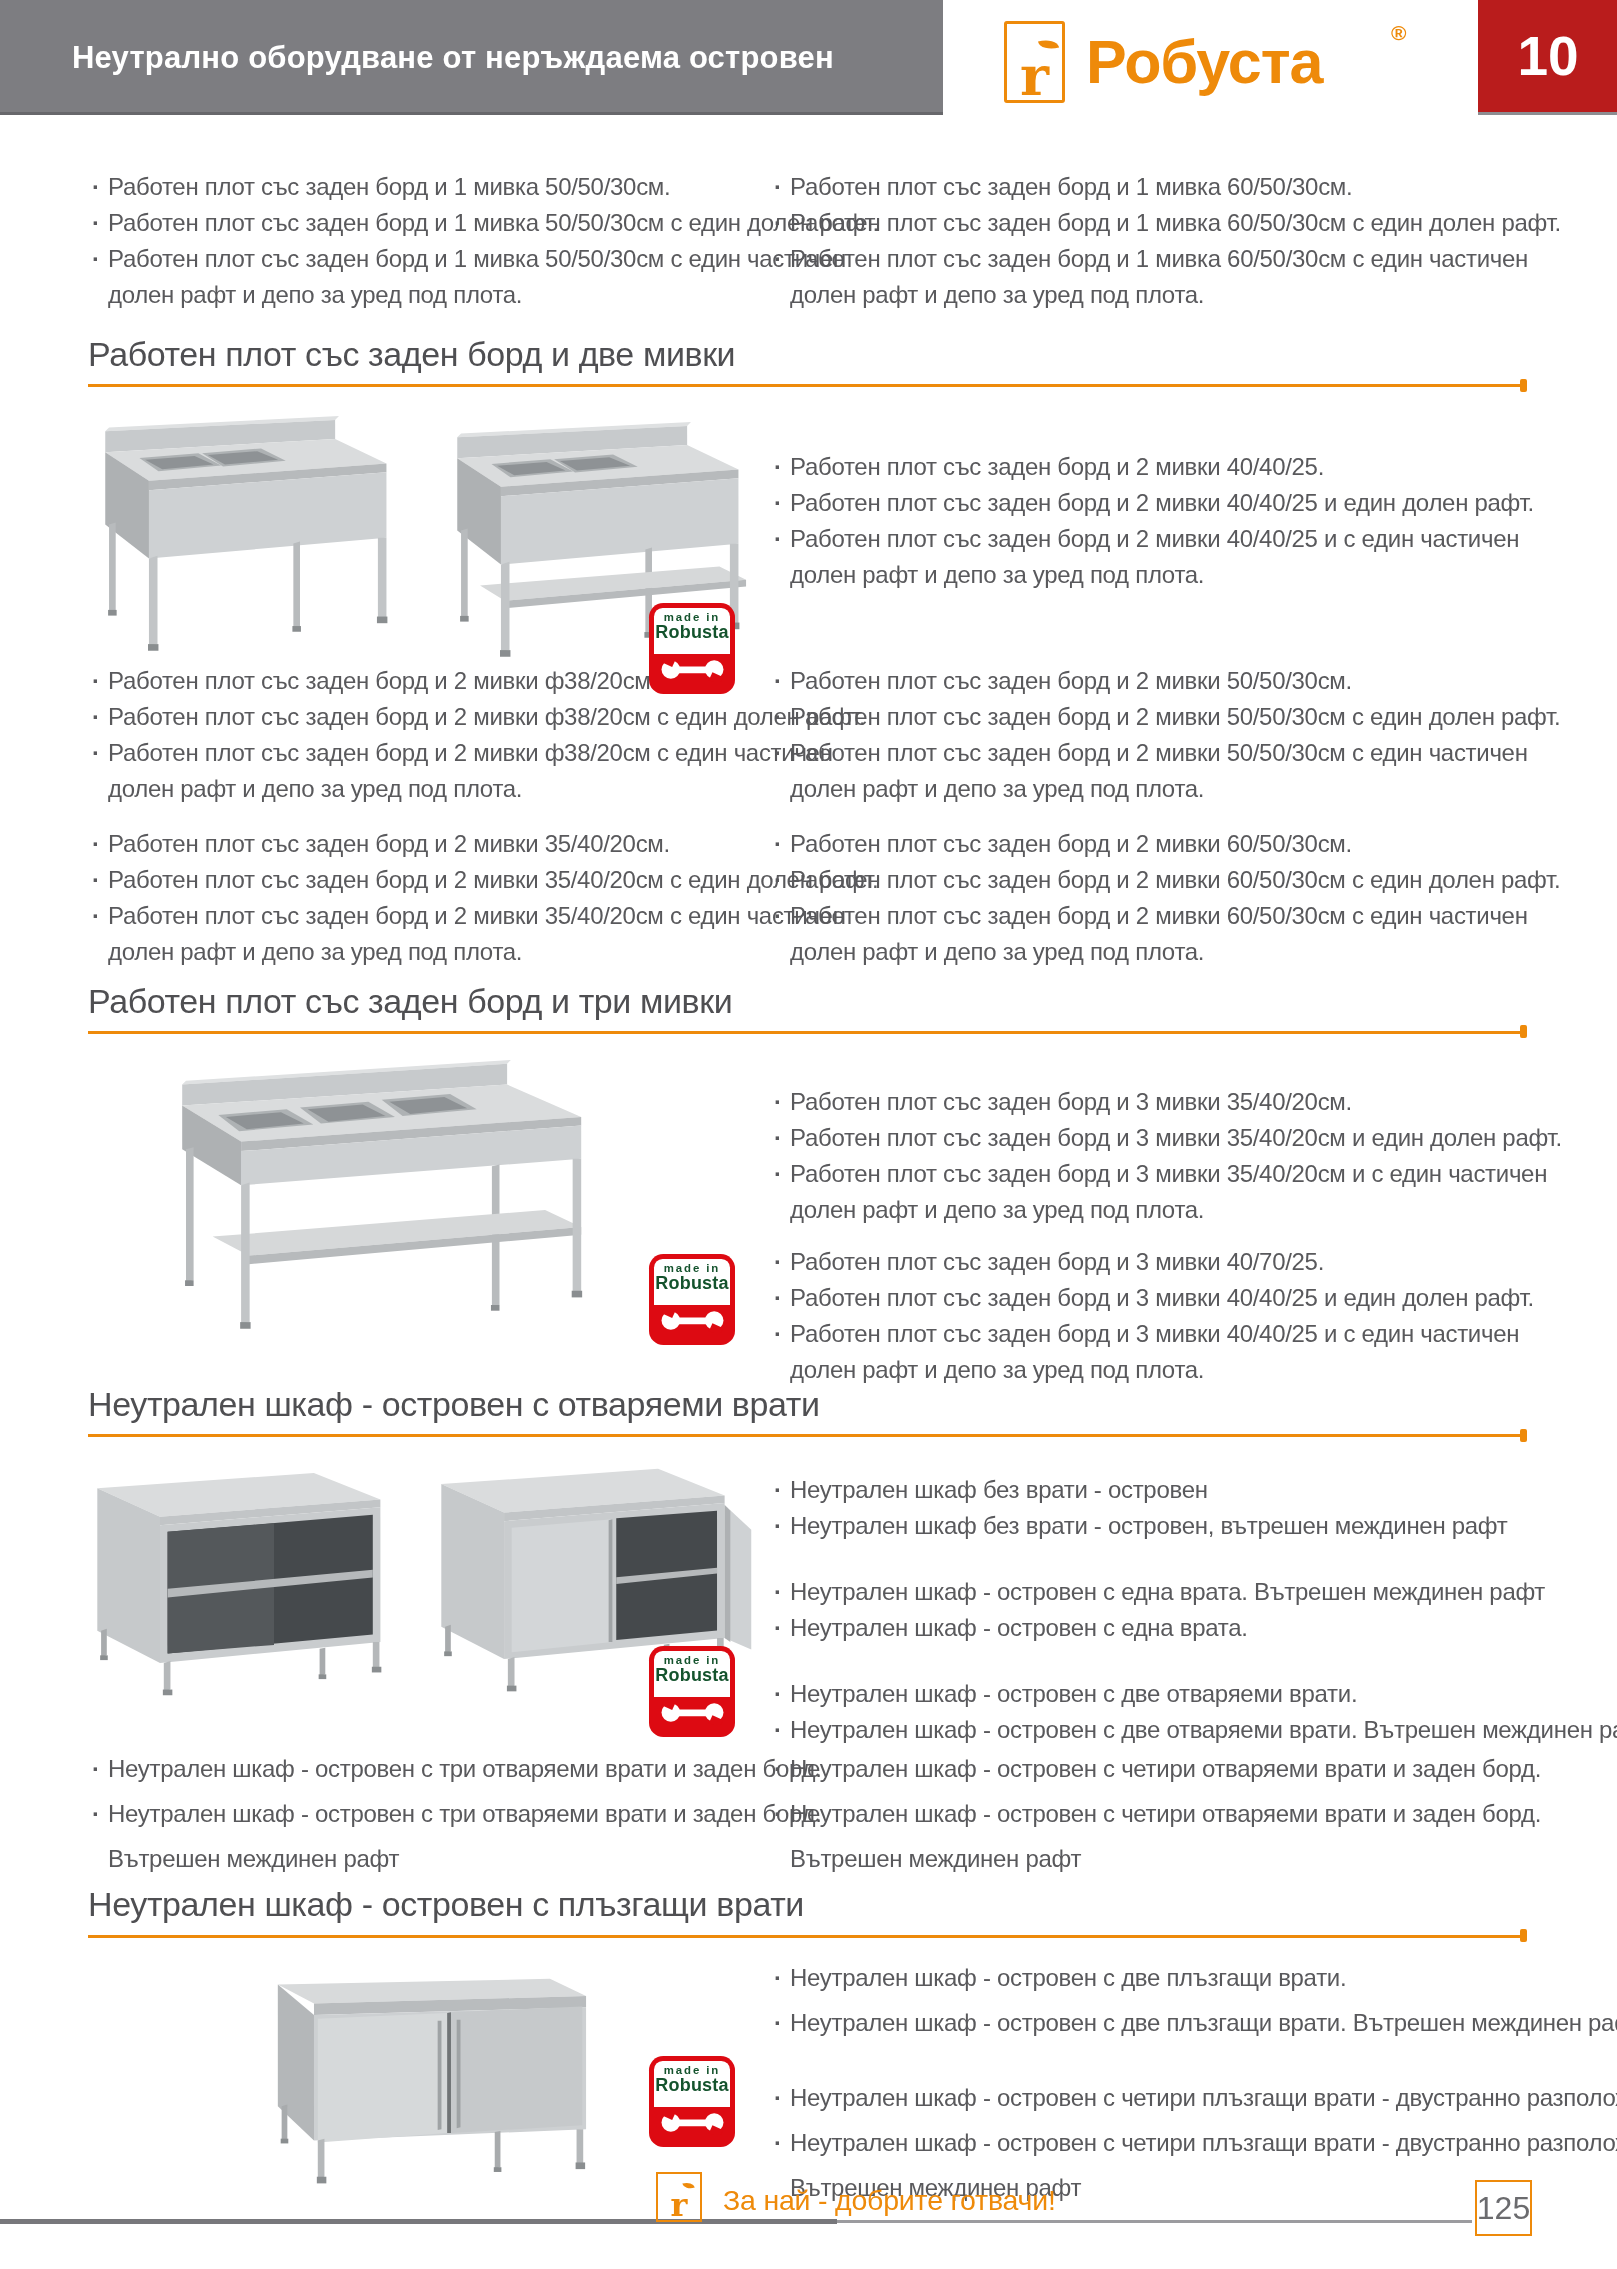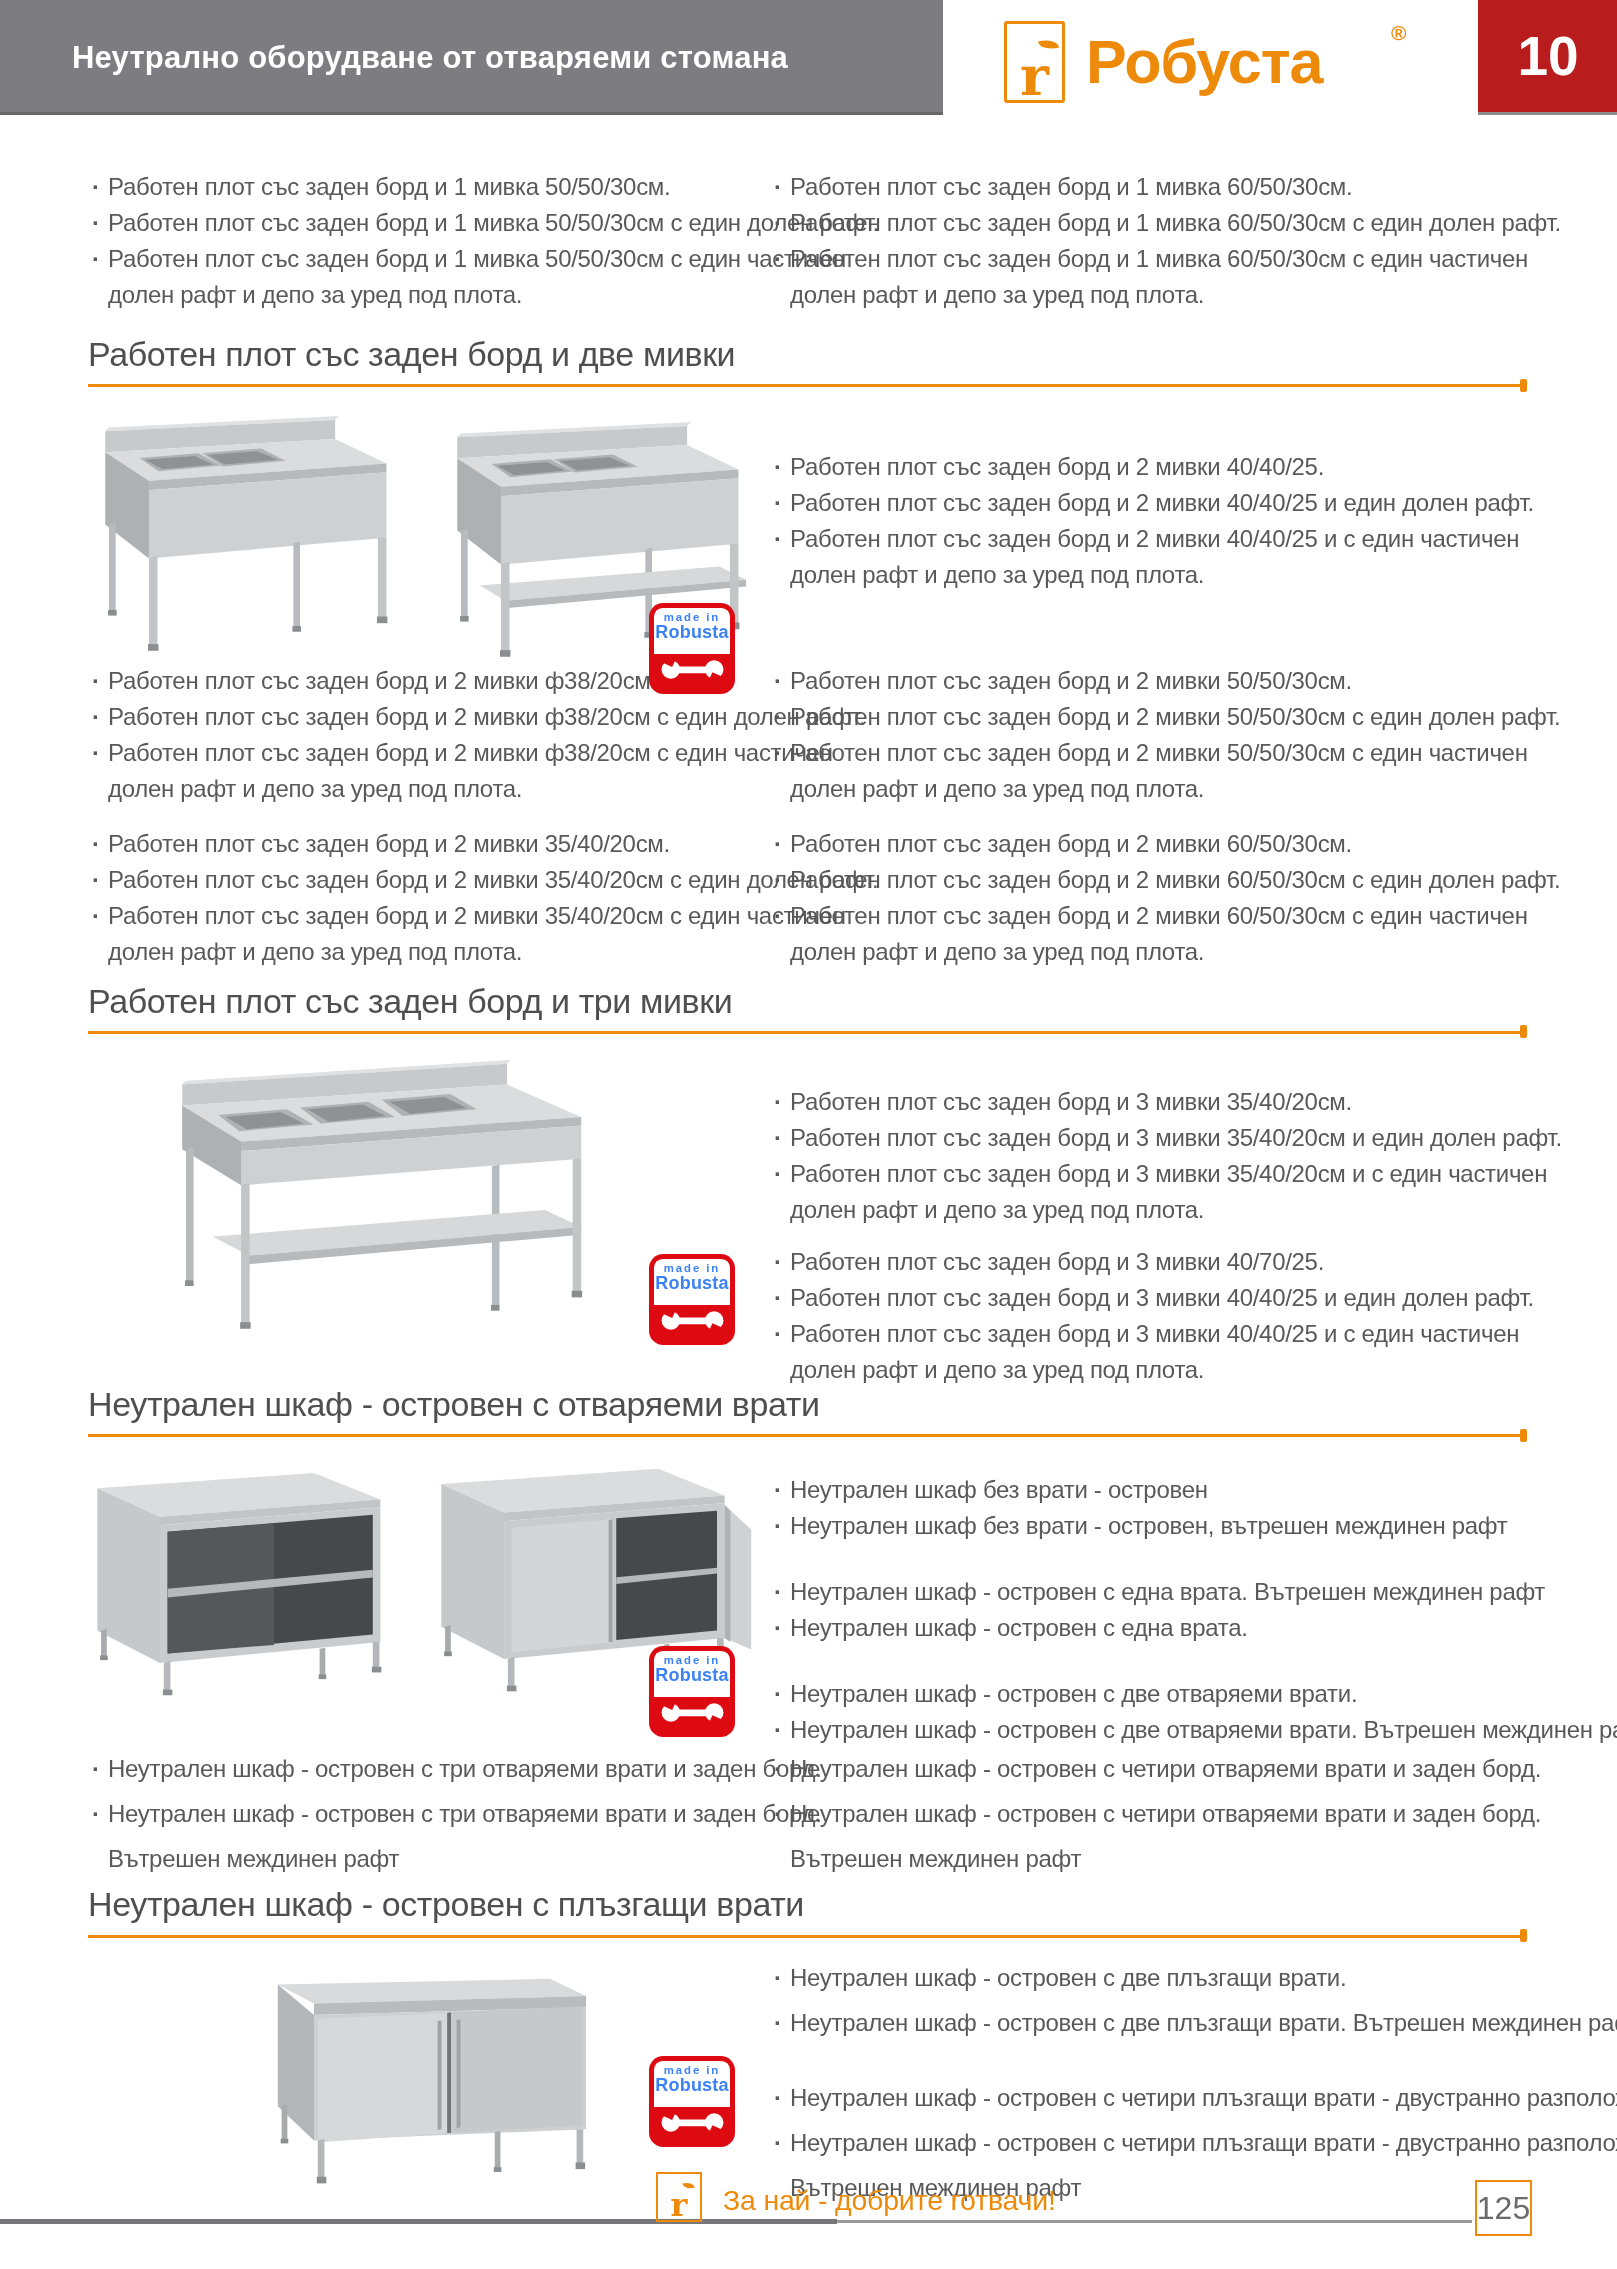--- a/index.html
+++ b/index.html
@@ -26,21 +26,21 @@
   .group.lh47{line-height:45px;}
   .line{position:relative;padding-left:18px;white-space:nowrap;}
   .line::before{content:"\00B7";position:absolute;left:1.9px;font-weight:700;}
   .line.cont::before{content:none;}
   .section-heading{font-size:34px;color:#4f4f52;letter-spacing:-0.4px;white-space:nowrap;}
   .rule{height:2.9px;background:#ee8a0a;}
   .rule-cap{width:6.7px;height:13.3px;background:#ee8a0a;border-radius:1.9px;}
 
   
   .badge{width:86px;height:91px;background:#dd0a12;border-radius:14.3px;padding:4.8px;box-sizing:border-box;}
-  .badge-top{background:#fff;border-radius:8.6px 8.6px 0 0;height:46px;text-align:center;color:#3b82f6;overflow:hidden;}
+  .badge-top{background:#fff;border-radius:8.6px 8.6px 0 0;height:46px;text-align:center;color:#14532d;overflow:hidden;}
   .badge-made{font-size:11.4px;font-weight:700;letter-spacing:1.9px;padding-top:2.9px;}
   .badge-name{font-size:18px;font-weight:800;letter-spacing:0.2px;margin-top:-1px;}
   .badge-bottom{height:31px;display:flex;align-items:center;justify-content:center;}
 
   
   .footer-line{left:0;top:2220px;width:1472px;height:2.9px;background:#9b9b9f;}
   .footer-line-dark{left:0;top:2219px;width:837px;height:4.8px;background:#77777b;}
   .footer-logo-box{left:656px;top:2172px;width:42px;height:46px;border:2.9px solid #ee8a0a;
         display:flex;align-items:flex-end;justify-content:center;}
   .footer-logo-box .r{color:#ee8a0a;font-size:32px;font-weight:800;line-height:.9;font-family:"DejaVu Serif",serif;}
@@ -48,21 +48,21 @@
   .slogan{left:723px;top:2184px;font-size:28.5px;color:#ee8a0a;letter-spacing:-0.2px;}
   .page-num-box{left:1475px;top:2180px;width:53px;height:52px;border:2.9px solid #ee8a0a;
         display:flex;align-items:center;justify-content:center;color:#6b6b6e;font-size:32px;}
 </style>
 </head>
 <body>
 
 <div class="page">
 
   <div class="abs header-bar"></div>
-  <div class="abs header-title">Неутрално оборудване от отваряеми стомана</div>
+  <div class="abs header-title">Неутрално оборудване от неръждаема островен</div>
 
   <div class="abs brand-box">
     <span class="r">r</span>
     <span class="leaf brand-leaf"></span>
   </div>
   <div class="abs brand-name">Робуста</div>
   <div class="abs brand-reg">®</div>
   <div class="abs chapter-block">10</div>
 
   <div class="abs group" style="left:90px;top:169px">

